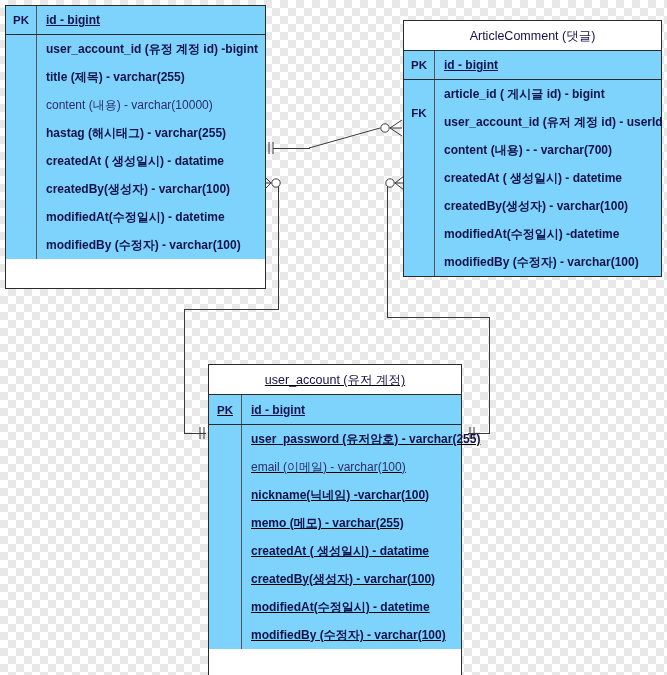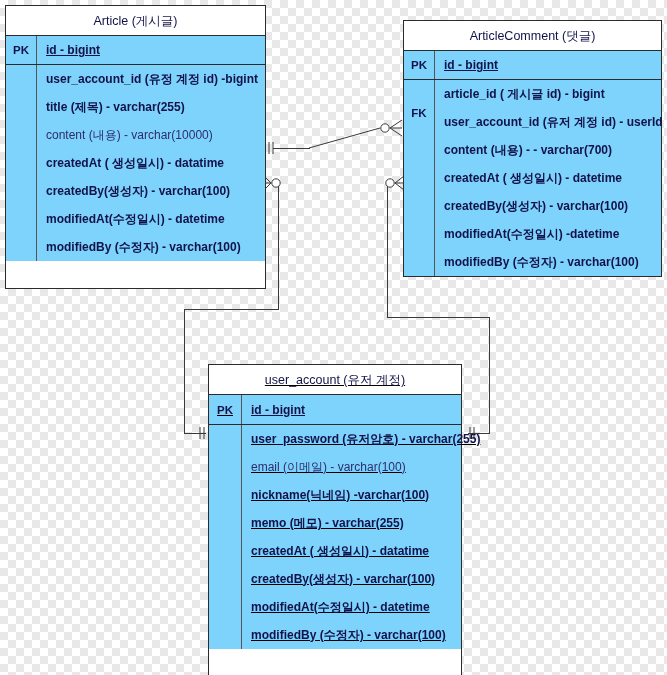--- a/index.html
+++ b/index.html
@@ -137,37 +137,40 @@
 
     <line x1="200" y1="427" x2="200" y2="439"></line>
     <line x1="204" y1="427" x2="204" y2="439"></line>
 
     <line x1="470" y1="427" x2="470" y2="439"></line>
     <line x1="474" y1="427" x2="474" y2="439"></line>
   </g>
 </svg>
 
 <div class="entity" style="left:5px; top:5px; width:261px; height:284px;">
-  <div class="entity-title">Article (게시글)</div>
   <div class="rows">
     <div class="row pk-row" style="height:29px;">
       <div class="key-cell" style="width:30px;">PK</div>
       <div class="attr-cell pk">id - bigint</div>
     </div>
     <div class="row" style="height:28px;">
       <div class="key-cell" style="width:30px;"></div>
       <div class="attr-cell bold">user_account_id (유정 계정 id) -bigint</div>
     </div>
     <div class="row" style="height:28px;">
       <div class="key-cell" style="width:30px;"></div>
       <div class="attr-cell bold">title (제목) - varchar(255)</div>
     </div>
     <div class="row" style="height:28px;">
       <div class="key-cell" style="width:30px;"></div>
       <div class="attr-cell light">content (내용) - varchar(10000)</div>
+    </div>
+    <div class="row" style="height:28px;">
+      <div class="key-cell" style="width:30px;"></div>
+      <div class="attr-cell bold">hastag (해시태그) - varchar(255)</div>
     </div>
     <div class="row" style="height:28px;">
       <div class="key-cell" style="width:30px;"></div>
       <div class="attr-cell bold">createdAt ( 생성일시) - datatime</div>
     </div>
     <div class="row" style="height:28px;">
       <div class="key-cell" style="width:30px;"></div>
       <div class="attr-cell bold">createdBy(생성자) - varchar(100)</div>
     </div>
     <div class="row" style="height:28px;">

